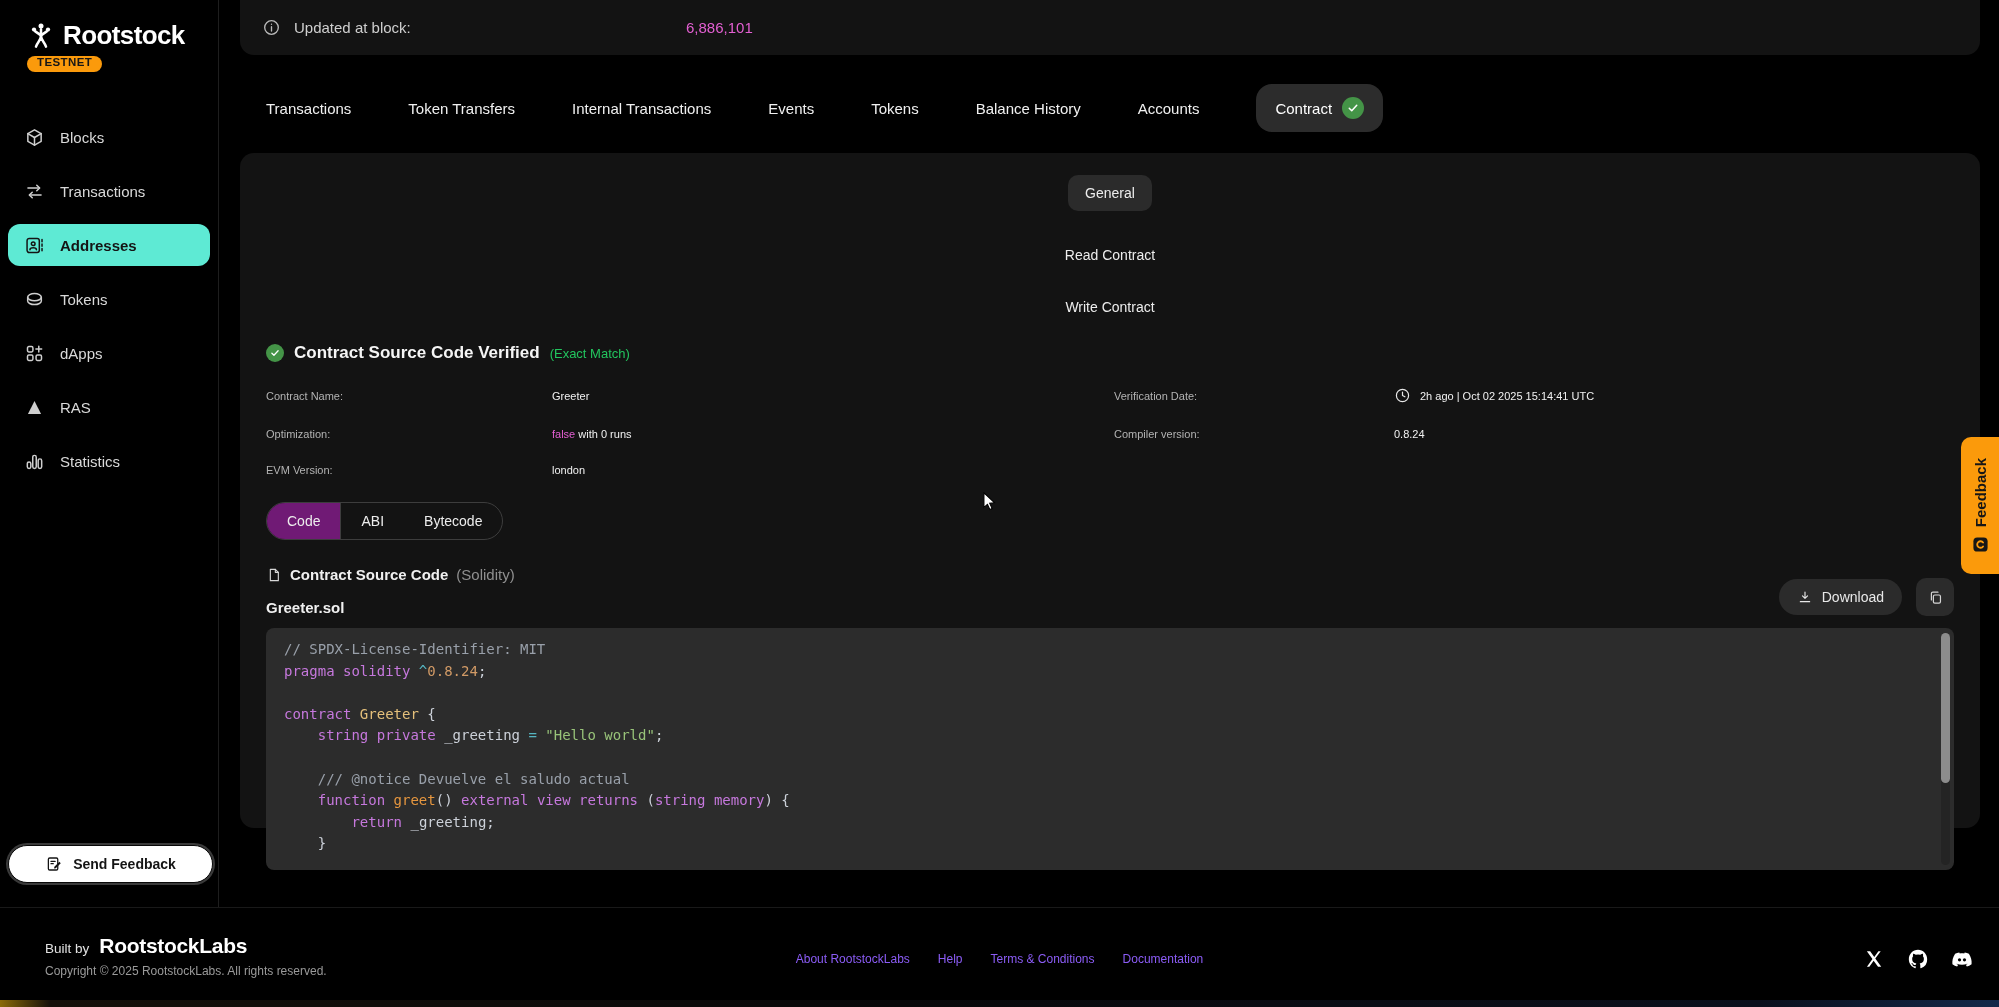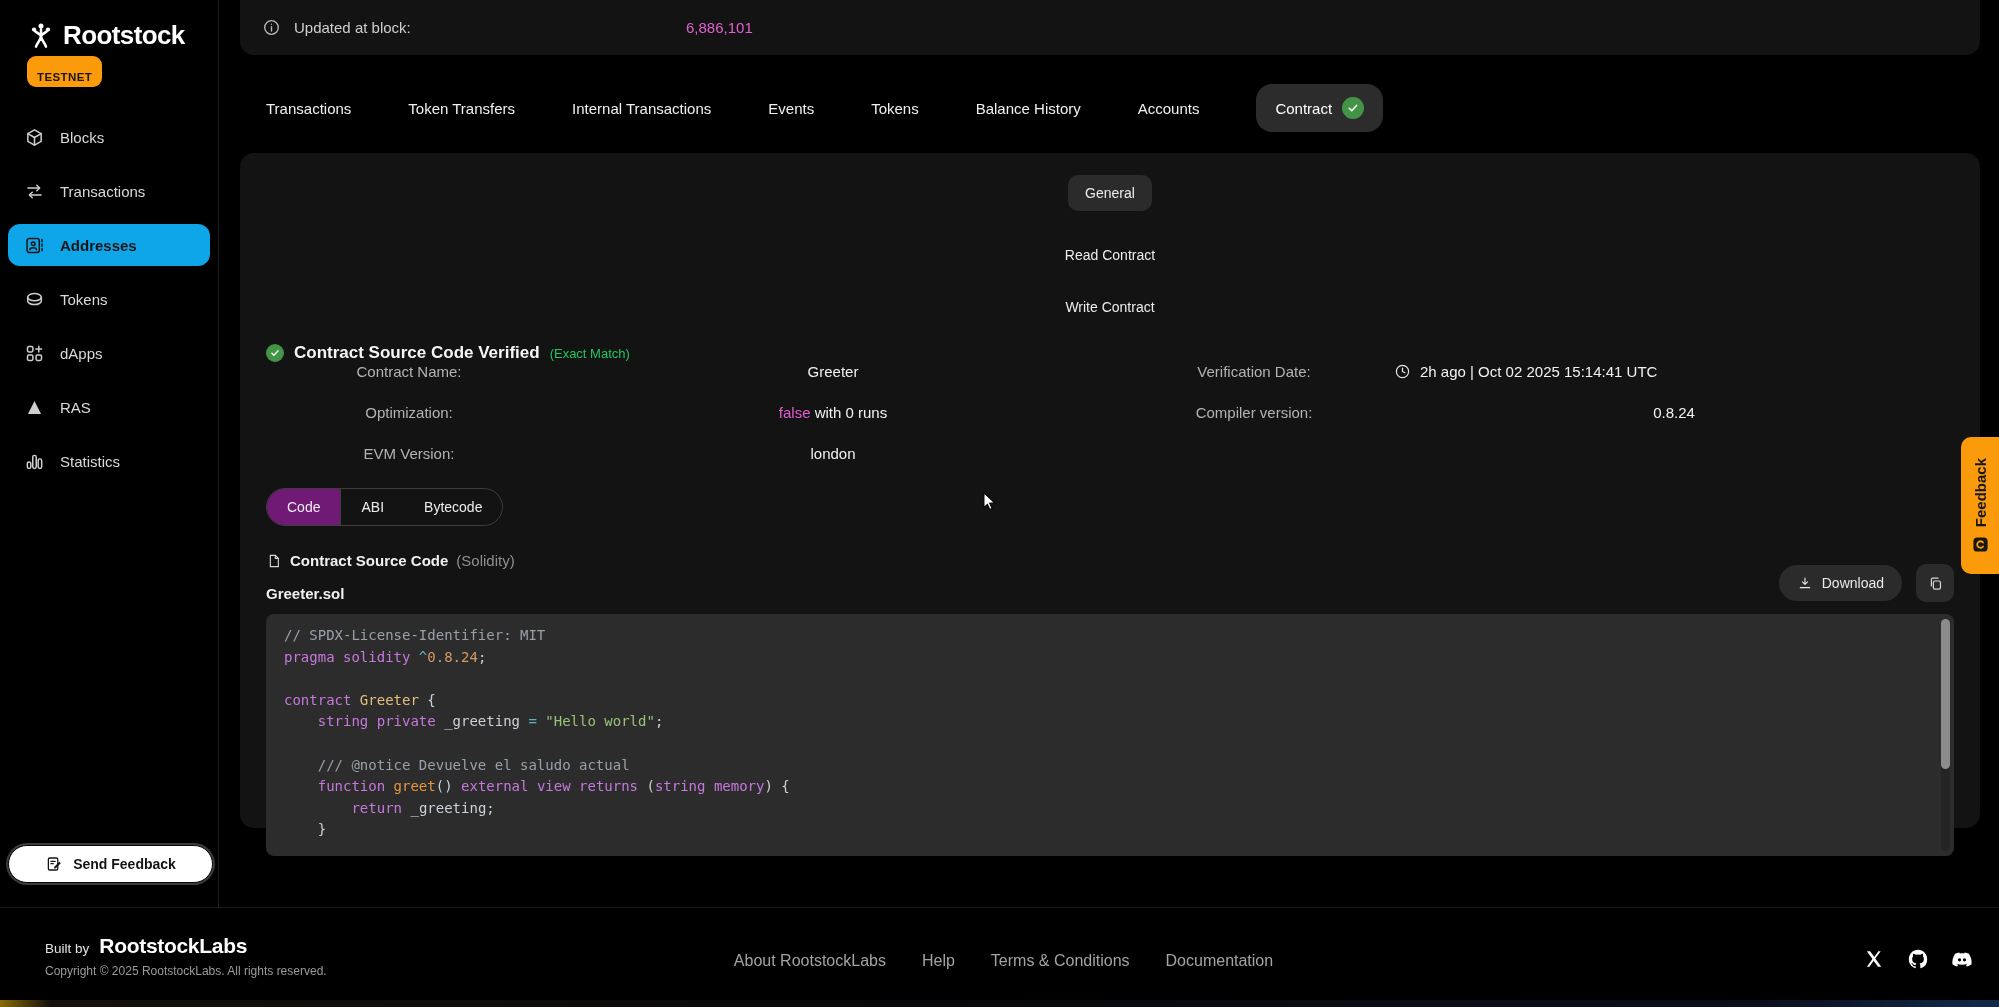--- a/index.html
+++ b/index.html
@@ -9,26 +9,26 @@
   .icon{display:inline-flex;align-items:center;justify-content:center;}
   .icon svg{width:100%;height:100%;}
 
   
   .sidebar{position:absolute;left:0;top:0;width:219px;height:907px;
            border-right:1px solid #1e1e1e;box-sizing:border-box;}
   .logo-row{display:flex;align-items:center;gap:7px;margin:20px 0 0 26px;color:#fff;}
   .logo-mark{width:30px;height:30px;color:#fff;}
   .logo-text{font-size:26px;font-weight:700;color:#fff;letter-spacing:-0.6px;}
   .badge-testnet{display:inline-block;margin:5px 0 0 27px;background:#fb9a0b;color:#171717;
-                 font-size:11.5px;font-weight:700;padding:15px 10px 4px;border-radius:9px;letter-spacing:.4px;}
+                 font-size:11.5px;font-weight:700;padding:0 10px 4px;border-radius:9px;letter-spacing:.4px;}
   .nav{position:absolute;top:116px;left:8px;right:8px;}
   .nav-item{display:flex;align-items:center;gap:15px;height:42px;padding-left:16px;margin-bottom:12px;
             color:#d9d9d9;font-size:15px;border-radius:12px;cursor:pointer;}
   .nav-item .nicon{width:21px;height:21px;color:#cfcfcf;}
-  .nav-item.active{background:#0ea5e9;color:#141414;font-weight:600;}
+  .nav-item.active{background:#5eead4;color:#141414;font-weight:600;}
   .nav-item.active .nicon{color:#141414;}
   .send-feedback{position:absolute;left:8px;top:845px;width:205px;height:38px;background:#fff;
                  border:1px solid #090909;box-shadow:0 0 0 2px #3a3a3a;
                  border-radius:20px;display:flex;align-items:center;justify-content:center;gap:10px;
                  font-size:14px;font-weight:600;color:#141414;cursor:pointer;box-sizing:border-box;}
   .send-feedback .icon{width:18px;height:18px;color:#141414;}
 
   
   .main{position:absolute;left:240px;top:0;width:1740px;}
   .topbar{height:55px;background:#131313;border-radius:0 0 14px 14px;display:flex;align-items:center;
@@ -50,22 +50,22 @@
   .subtabs{display:flex;align-items:center;gap:36px;flex-direction:column;}
   .subtab{font-size:14px;color:#ededed;cursor:pointer;}
   .subtab.active{background:#2b2b2b;border-radius:10px;padding:10px 17px;}
   .verified-row{display:flex;align-items:center;gap:10px;margin-top:28px;}
   .verified-row .vdot{width:18px;height:18px;border-radius:50%;background:#449447;display:flex;
                       align-items:center;justify-content:center;}
   .verified-row .vdot svg{width:10px;height:10px;}
   .verified-title{font-size:17px;font-weight:700;color:#f5f5f5;}
   .verified-note{font-size:13px;color:#22c55e;}
 
-  .fields{display:grid;grid-template-columns:286px 562px 280px 1fr;row-gap:24px;
-          font-size:15px;align-items:center;text-align:center;}
+  .fields{display:grid;grid-template-columns:286px 562px 280px 1fr;row-gap:24px;margin-top:24px;
+          font-size:11px;align-items:center;}
   .flabel{color:#b3b3b3;}
   .fvalue{color:#f1f1f1;}
   .pink{color:#e35fd2;}
   .fvalue-flex{display:flex;align-items:center;gap:9px;color:#f1f1f1;}
   .fvalue-flex .icon{width:17px;height:17px;color:#e8e8e8;}
 
   .seg{display:inline-flex;border:1px solid #3d3d3d;border-radius:20px;overflow:hidden;
        font-size:14px;color:#ededed;margin-top:26px;}
   .seg-item{padding:10px 20px;cursor:pointer;}
   .seg-item.active{background:#701a75;border-right:1px solid #3d3d3d;}
@@ -101,21 +101,21 @@
   .feedback-tab .icon{width:17px;height:17px;}
 
   
   .footer{position:absolute;left:0;top:907px;width:1999px;height:100px;border-top:1px solid #191919;box-sizing:border-box;}
   .footer-left{position:absolute;left:45px;top:26px;}
   .built-row{display:flex;align-items:baseline;gap:10px;}
   .built-by{font-size:13.5px;color:#e2e2e2;}
   .company{font-size:21px;font-weight:700;color:#fff;letter-spacing:-0.3px;}
   .copyright{margin-top:6px;font-size:12px;color:#9a9a9a;}
   .footer-links{position:absolute;top:44px;left:50%;transform:translateX(-50%);display:flex;gap:28px;}
-  .footer-link{font-size:16px;color:#a3a3a3;cursor:pointer;white-space:nowrap;margin-left:8px;}
+  .footer-link{font-size:12px;color:#8b5cf6;cursor:pointer;white-space:nowrap;}
   .socials{position:absolute;right:26px;top:40px;display:flex;gap:22px;align-items:center;color:#fff;}
   .socials .icon{width:22px;height:22px;color:#fff;cursor:pointer;}
   .bottom-strip{position:absolute;left:0;bottom:0;width:1999px;height:7px;
                 background:linear-gradient(90deg,#8a6a08 0%,#15100a 2.5%,#08080a 45%,#0a0f1c 88%,#13294a 100%);}
 
   .cursor{position:absolute;left:983px;top:492px;width:19px;height:19px;z-index:30;pointer-events:none;}
 </style>
 </head>
 <body>
 

